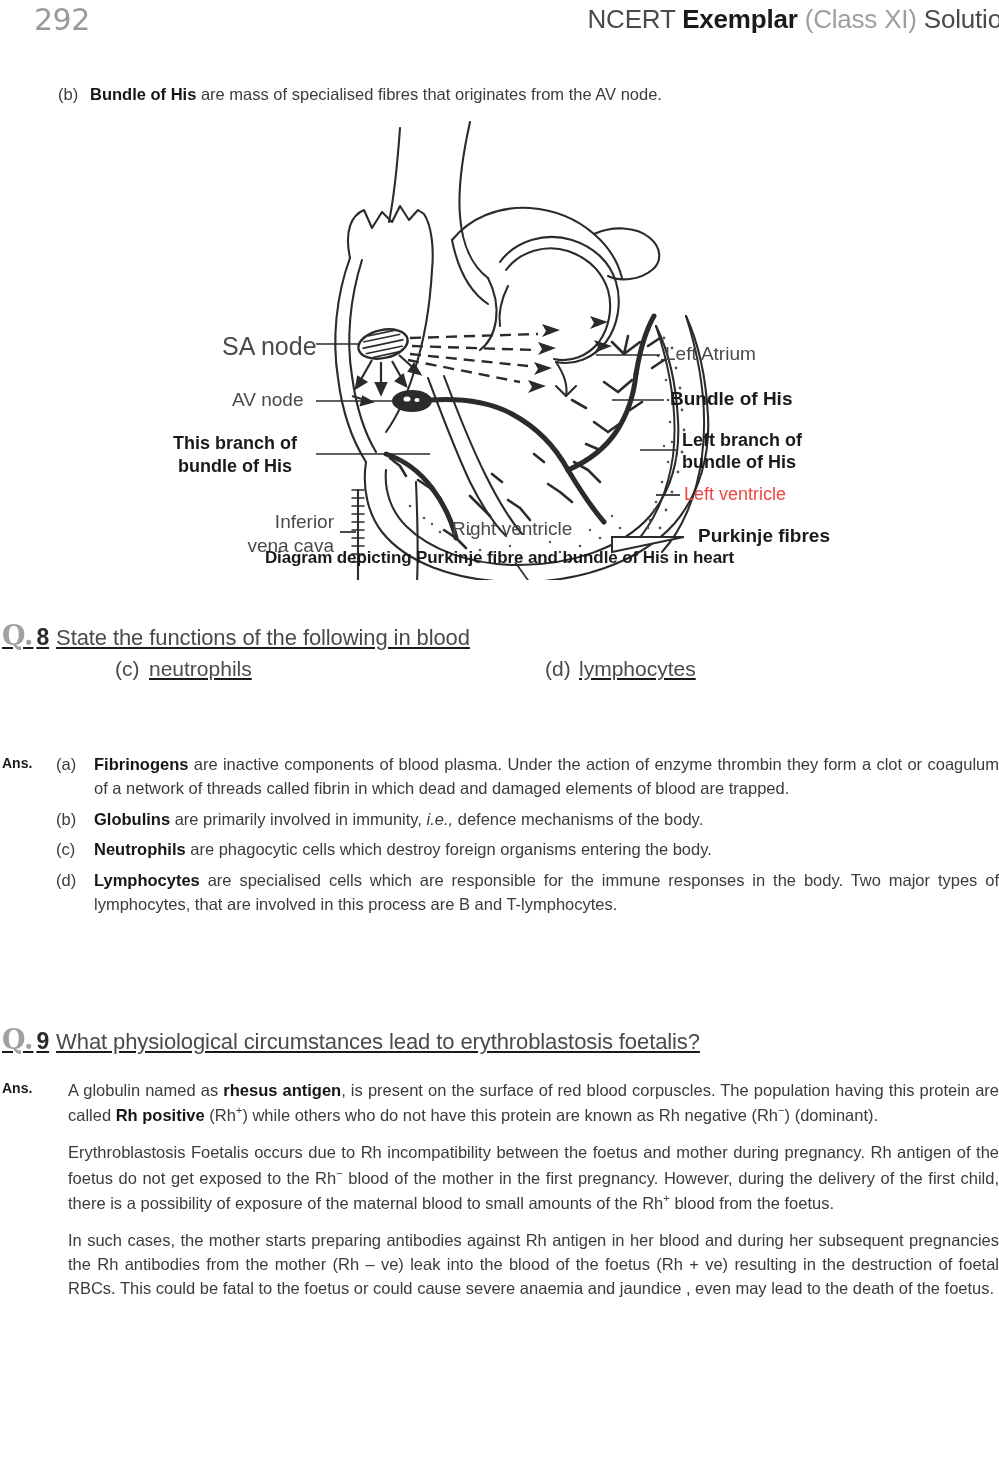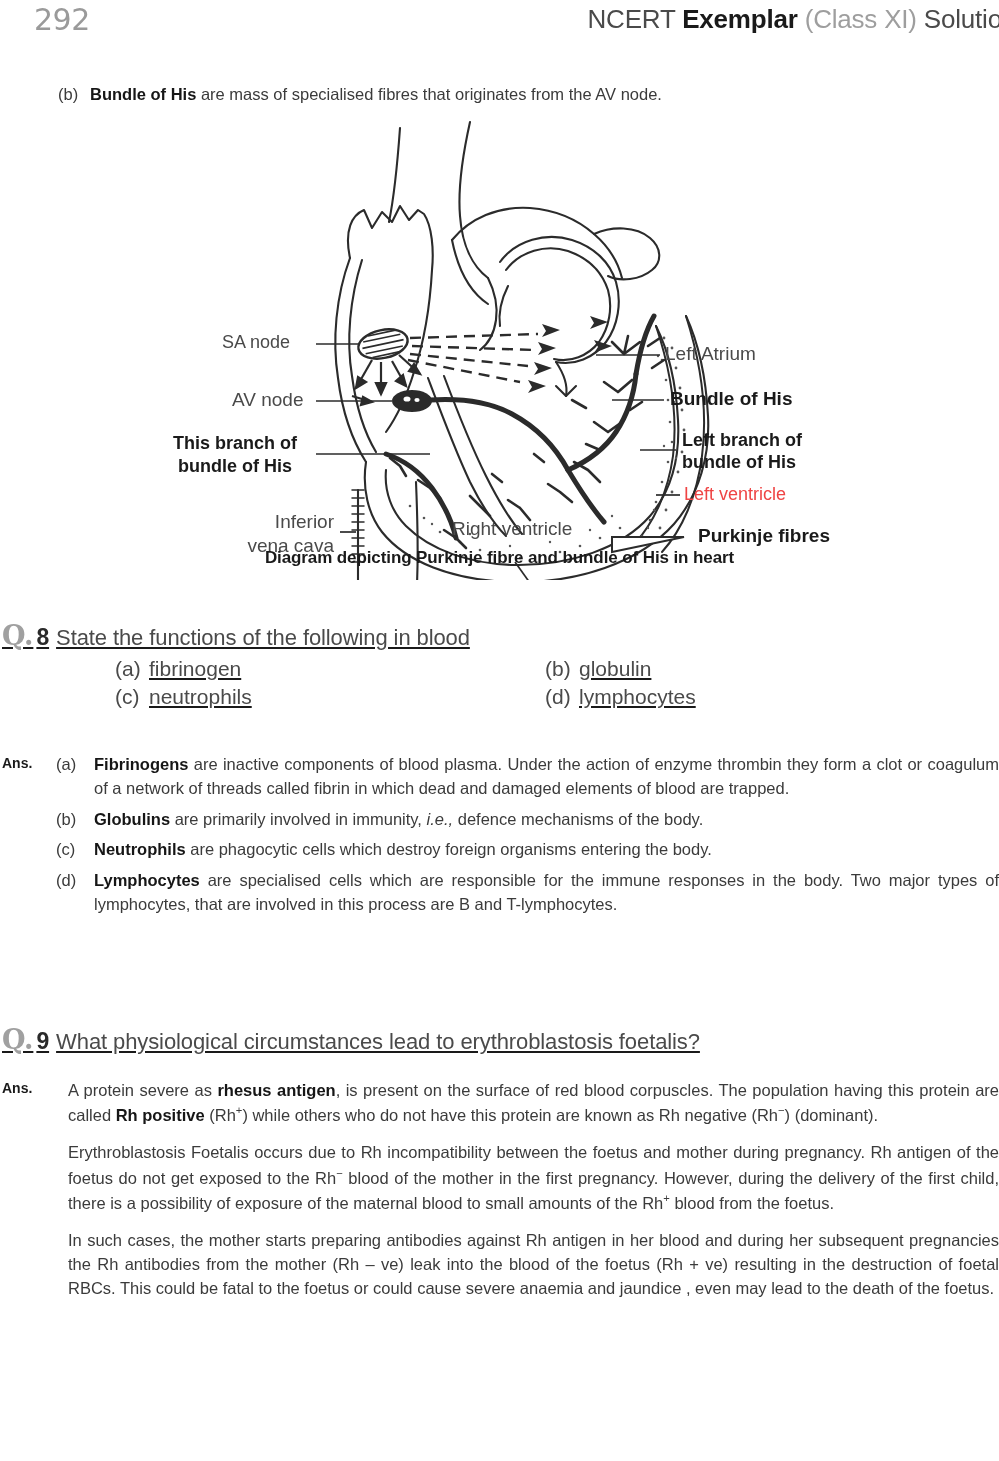--- a/index.html
+++ b/index.html
@@ -383,21 +383,21 @@
       <path d="M640 340 L676 340"></path>
       <path d="M656 385 L680 385"></path>
       <path d="M535 480 L515 452"></path>
     </g>
 
     <g>
       <path d="M612 427 L684 427 L612 442 Z" fill="#ffffff" stroke="#2b2b2b" stroke-width="2"></path>
     </g>
   </svg>
 
-  <div style="position:absolute;left:222px;top:222px;font-size:18px;color:#4a4a4a;">SA node</div>
+  <div style="position:absolute;left:222px;top:222px;font-size:25px;color:#4a4a4a;">SA node</div>
 
   <div style="position:absolute;left:232px;top:279px;font-size:19px;color:#4a4a4a;">AV node</div>
 
   <div style="position:absolute;left:160px;top:322px;font-size:18px;font-weight:bold;color:#1a1a1a;text-align:center;width:150px;line-height:1.25;">
     <div>This branch of</div>
     <div>bundle of His</div>
   </div>
 
   <div style="position:absolute;left:186px;top:400px;font-size:19px;color:#4a4a4a;text-align:right;width:148px;line-height:1.28;">
     <div>Inferior</div>
@@ -421,28 +421,20 @@
 </div>
 
 <div class="fig-caption">Diagram depicting Purkinje fibre and bundle of His in heart</div>
 
 <div class="q-block" style="top:620px;">
   <div class="q-head" style="left:0;padding-left:2px;">
     <span class="q-mark">Q.</span><span class="q-num">8</span><span class="q-text">State the functions of the following in blood</span>
   </div>
 
   <div class="q-options">
-    <div class="opt-row">
-      <div class="opt-cell">
-        <span class="olab">(a)</span><span>fibrinogen</span>
-      </div>
-      <div class="opt-cell">
-        <span class="olab">(b)</span><span>globulin</span>
-      </div>
-    </div>
     <div class="opt-row">
       <div class="opt-cell">
         <span class="olab">(c)</span><span>neutrophils</span>
       </div>
       <div class="opt-cell">
         <span class="olab">(d)</span><span>lymphocytes</span>
       </div>
     </div>
   </div>
 </div>
@@ -470,21 +462,21 @@
 <div class="q-block" style="top:1024px;">
   <div class="q-head" style="padding-left:2px;">
     <span class="q-mark">Q.</span><span class="q-num">9</span><span class="q-text">What physiological circumstances lead to erythroblastosis foetalis?</span>
   </div>
 </div>
 
 <div class="ans-label" style="top:1080px;">Ans.</div>
 <div class="ans-items body-text" style="top:1078px;left:68px;width:931px;">
 
   <div class="para">
-    <span>A protein severe as </span><b>rhesus antigen</b><span>, is present on the surface of red blood corpuscles. The population having this protein are called </span><b>Rh positive</b><span> (Rh</span><sup>+</sup><span>) while others who do not have this protein are known as Rh negative (Rh</span><sup>−</sup><span>) (dominant).</span>
+    <span>A globulin named as </span><b>rhesus antigen</b><span>, is present on the surface of red blood corpuscles. The population having this protein are called </span><b>Rh positive</b><span> (Rh</span><sup>+</sup><span>) while others who do not have this protein are known as Rh negative (Rh</span><sup>−</sup><span>) (dominant).</span>
   </div>
 
   <div class="para">
     <span>Erythroblastosis Foetalis occurs due to Rh incompatibility between the foetus and mother during pregnancy.  Rh antigen of the foetus do not get exposed to the Rh</span><sup>−</sup><span> blood of the mother in the first pregnancy. However, during the delivery of the first child, there is a possibility of exposure of the maternal blood to small amounts of the Rh</span><sup>+</sup><span> blood from the foetus.</span>
   </div>
 
   <div class="para">In such cases, the mother starts preparing antibodies against Rh antigen in her blood and during her subsequent pregnancies the Rh antibodies from the mother (Rh – ve) leak into the blood of the foetus (Rh + ve) resulting in the destruction of foetal RBCs. This could be fatal to the foetus or could cause severe anaemia and jaundice , even may lead to the death of the foetus.</div>
 </div>
 
 </body></html>

